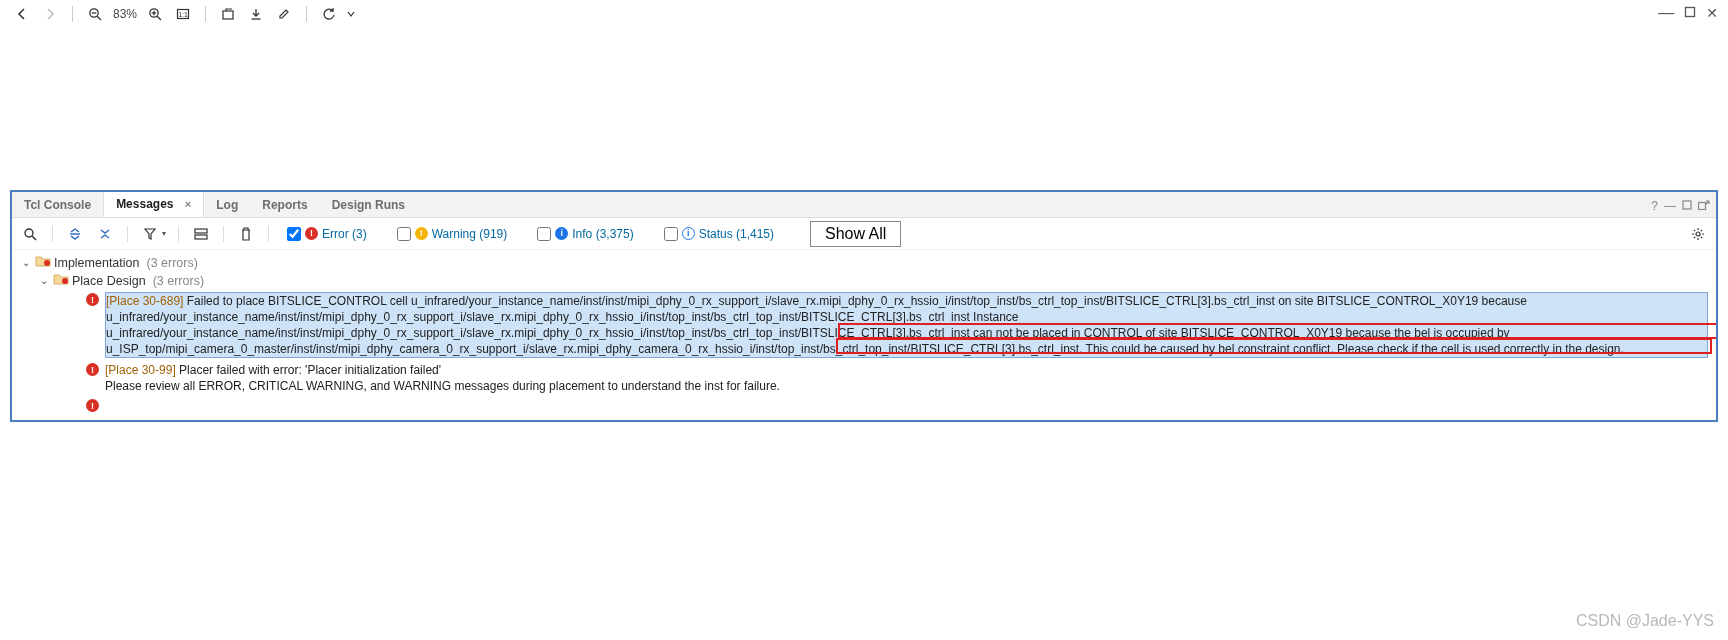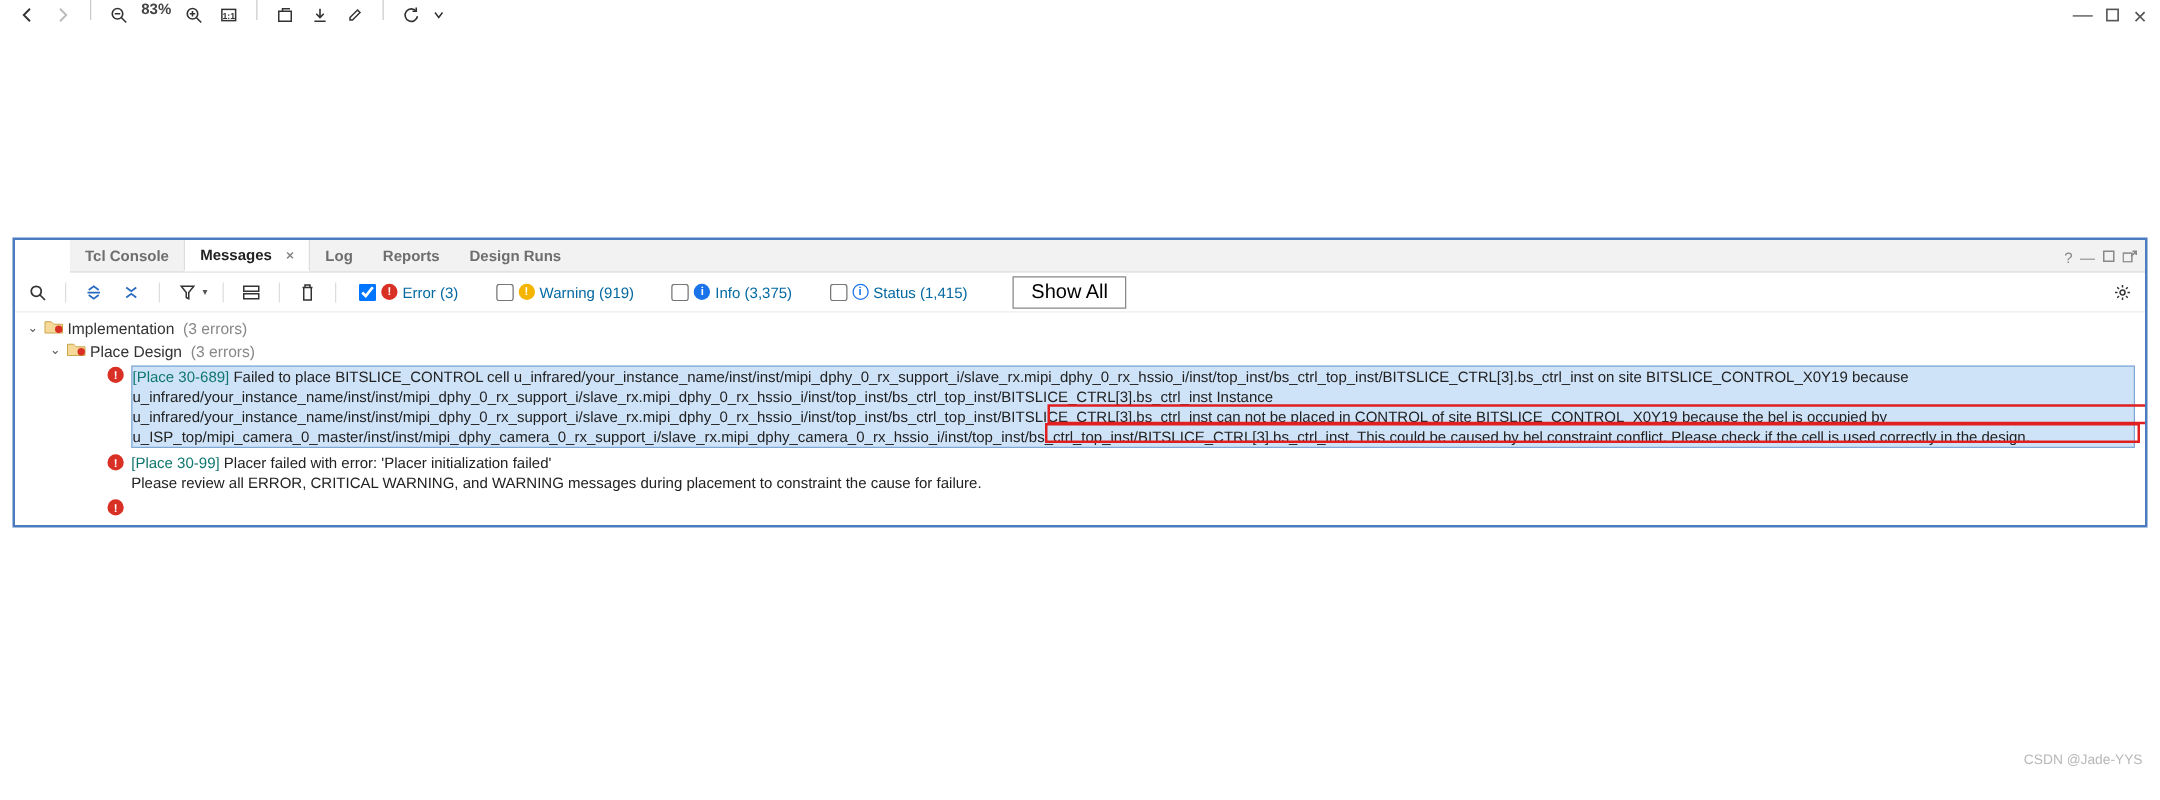--- a/index.html
+++ b/index.html
@@ -9,24 +9,24 @@
     background: #fff;
     color: #333;
     width: 1728px;
     height: 640px;
     overflow: hidden;
   }
   
   .top-toolbar {
     height: 28px;
     display: flex;
+    align-items: center;
     padding: 0 10px;
     gap: 4px;
     color: #555;
-    font-weight: bold;
   }
   .top-toolbar .tb-btn {
     width: 24px; height: 24px;
     display: flex; align-items: center; justify-content: center;
     border-radius: 3px;
   }
   .top-toolbar .sep { width:1px; height:16px; background:#ccc; margin:0 6px; }
   .zoom-text { font-size:12px; color:#444; padding:0 2px; }
   .top-toolbar svg { display:block; }
   .top-right {
@@ -42,21 +42,20 @@
     display:flex;
     flex-direction:column;
     overflow:hidden;
   }
   .tabs {
     display:flex;
     background:#f2f2f2;
     border-bottom:1px solid #ddd;
     height:26px;
     align-items:flex-end;
-    margin-left:44px;
   }
   .tab {
     padding:5px 12px;
     font-size:12px;
     color:#6e6e6e;
     font-weight:bold;
     cursor:default;
   }
   .tab.active {
     background:#fff;
@@ -125,29 +124,29 @@
     flex-shrink:0; margin-top:1px;
   }
   .msg-text {
     font-size:12px; line-height:16px; color:#222; position:relative;
   }
   .msg-text.selected {
     background:#cfe3f8;
     border:1px solid #7fa8d6;
     padding-right:4px;
   }
-  .msg-code { color:#0f766e; }
+  .msg-code { color:#a16207; }
   .red-box {
     position:absolute;
     border:2px solid #e02020;
     pointer-events:none;
   }
   .watermark {
-    position:absolute; right:14px; bottom:26px;
-    font-size:11px; color:#b8b8b8;margin-left:36px;
+    position:absolute; right:14px; bottom:10px;
+    font-size:16px; color:#b8b8b8;margin-left:36px;
   }
 </style>
 </head>
 <body>
 
 <div class="top-toolbar">
   <div class="tb-btn">
     <svg width="12" height="12" viewBox="0 0 12 12">
         <path d="M8 1 L3 6 L8 11" stroke="#333" stroke-width="1.5" fill="none"></path>
       </svg>
@@ -361,21 +360,21 @@
         <span class="msg-code">[Place 30-689]</span><span> Failed to place BITSLICE_CONTROL cell u_infrared/your_instance_name/inst/inst/mipi_dphy_0_rx_support_i/slave_rx.mipi_dphy_0_rx_hssio_i/inst/top_inst/bs_ctrl_top_inst/BITSLICE_CTRL[3].bs_ctrl_inst on site BITSLICE_CONTROL_X0Y19 because u_infrared/your_instance_name/inst/inst/mipi_dphy_0_rx_support_i/slave_rx.mipi_dphy_0_rx_hssio_i/inst/top_inst/bs_ctrl_top_inst/BITSLICE_CTRL[3].bs_ctrl_inst Instance u_infrared/your_instance_name/inst/inst/mipi_dphy_0_rx_support_i/slave_rx.mipi_dphy_0_rx_hssio_i/inst/top_inst/bs_ctrl_top_inst/BITSLICE_CTRL[3].bs_ctrl_inst can not be placed in CONTROL of site BITSLICE_CONTROL_X0Y19 because the bel is occupied by u_ISP_top/mipi_camera_0_master/inst/inst/mipi_dphy_camera_0_rx_support_i/slave_rx.mipi_dphy_camera_0_rx_hssio_i/inst/top_inst/bs_ctrl_top_inst/BITSLICE_CTRL[3].bs_ctrl_inst. This could be caused by bel constraint conflict. Please check if the cell is used correctly in the design.</span>
         <div class="red-box" style="left:732px; top:30px; width:960px; height:16px;"></div>
         <div class="red-box" style="left:730px; top:45px; width:876px; height:16px;"></div>
       </div>
     </div>
 
     <div class="msg-row">
       <span class="err-dot">!</span>
       <div class="msg-text">
         <span class="msg-code">[Place 30-99]</span><span> Placer failed with error: 'Placer initialization failed'</span><br>
-        <span>Please review all ERROR, CRITICAL WARNING, and WARNING messages during placement to constraint the cause for failure.</span>
+        <span>Please review all ERROR, CRITICAL WARNING, and WARNING messages during placement to understand the inst for failure.</span>
       </div>
     </div>
 
     <div class="msg-row">
       <span class="err-dot">!</span>
     </div>
   </div>
 </div>
 
 <div class="watermark">CSDN @Jade-YYS</div>

